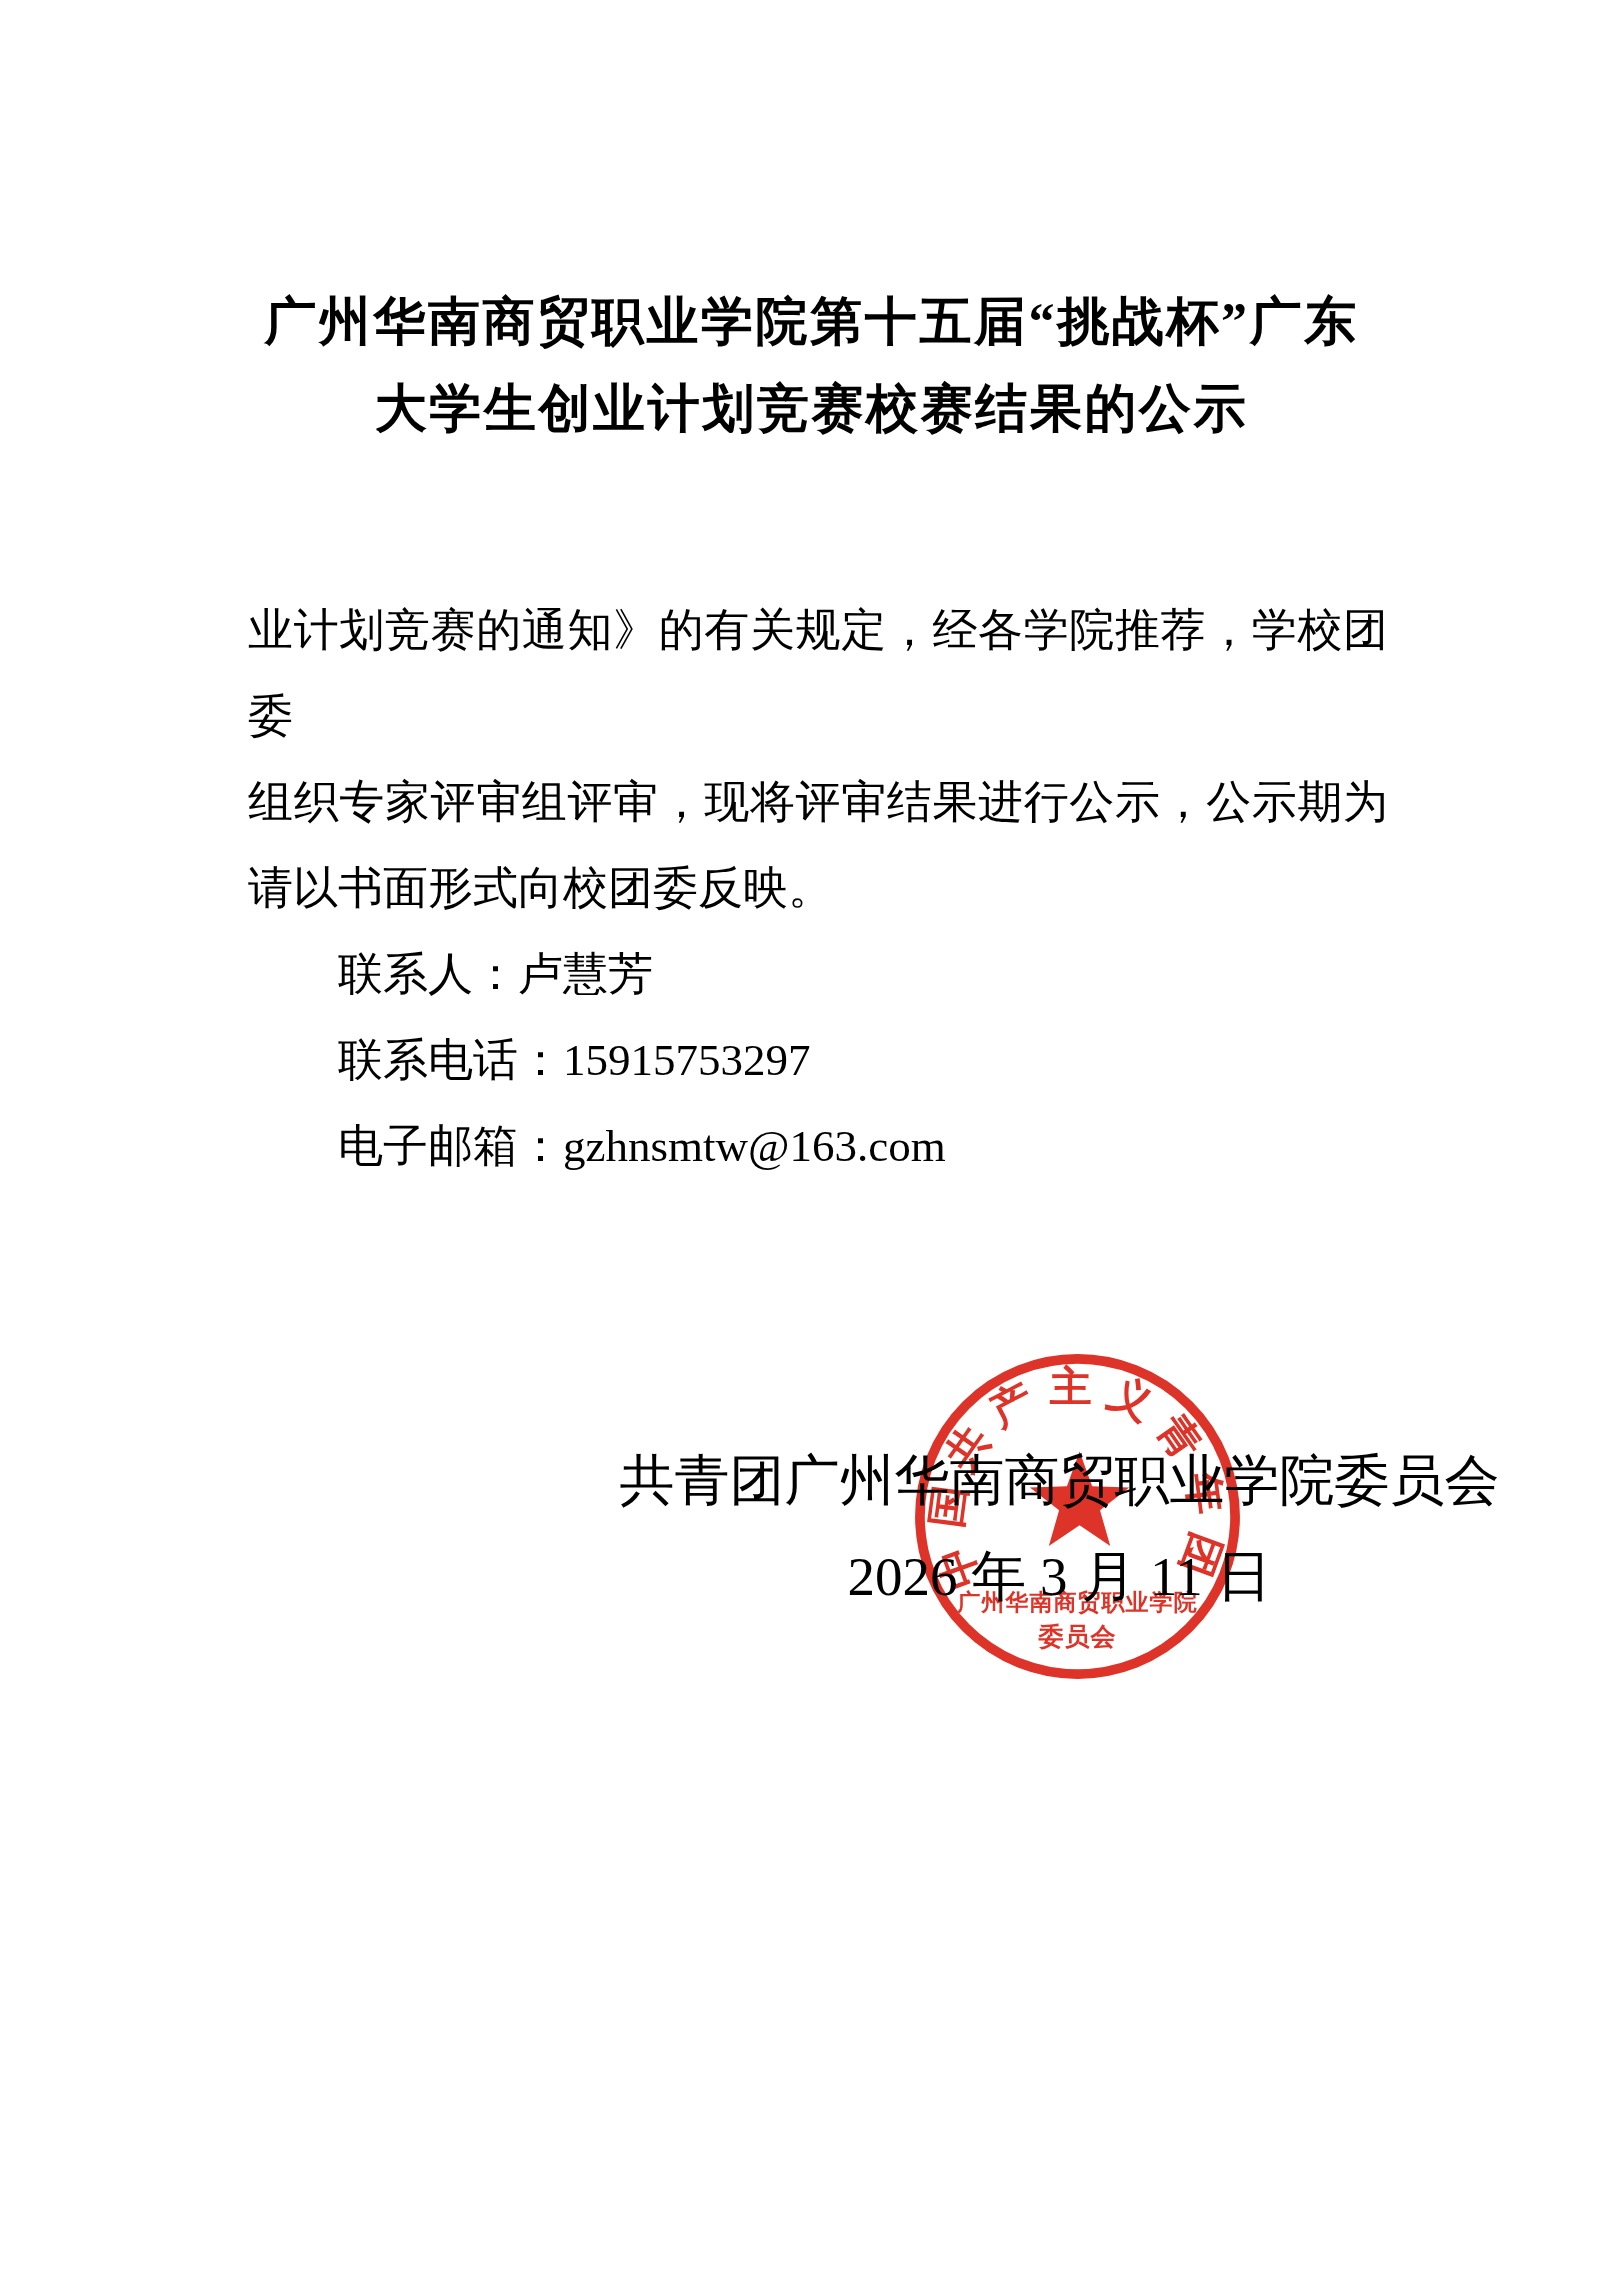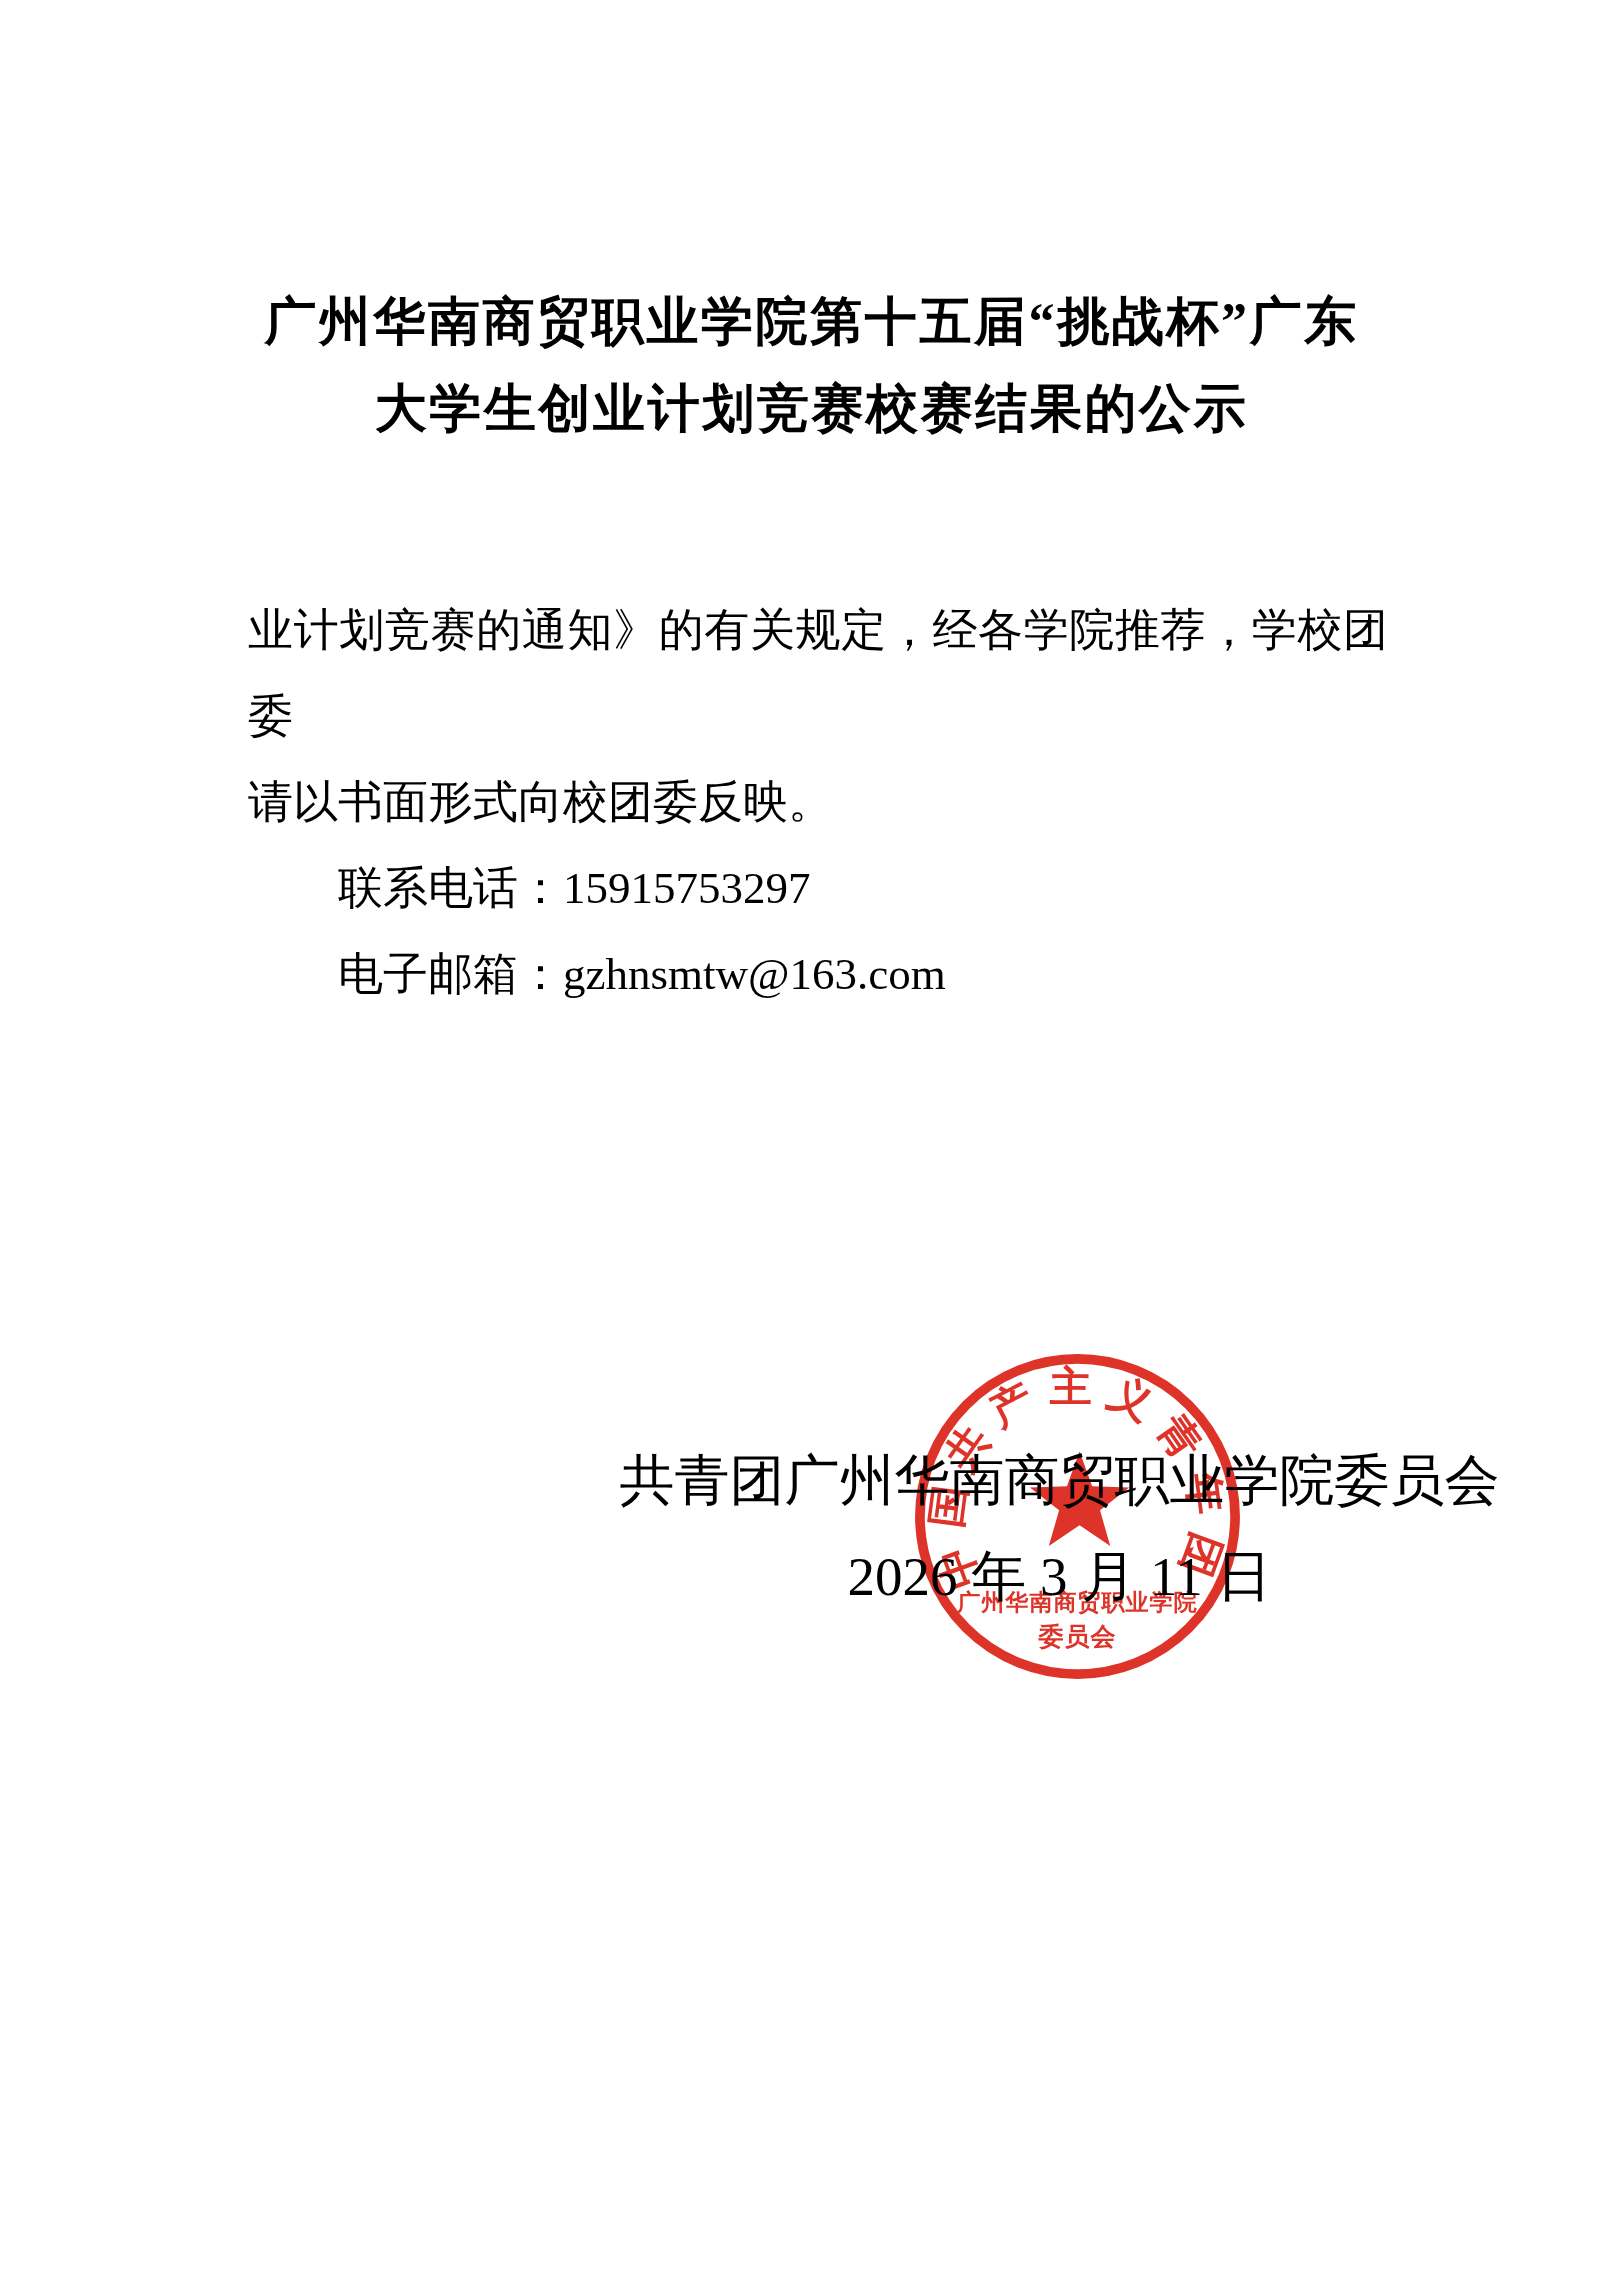--- a/index.html
+++ b/index.html
@@ -76,21 +76,23 @@
 
 <div class="page">
 
   <div class="doc-title">
     <div>广州华南商贸职业学院第十五届“挑战杯”广东</div>
     <div>大学生创业计划竞赛校赛结果的公示</div>
   </div>
 
   <div class="body-block">
     <div class="body-line justify">业计划竞赛的通知》的有关规定，经各学院推荐，学校团委</div>
+    <div class="body-line justify">组织专家评审组评审，现将评审结果进行公示，公示期为</div>
     <div class="body-line">请以书面形式向校团委反映。</div>
+    <div class="body-line indent2">联系人：卢慧芳</div>
     <div class="body-line indent2">联系电话：15915753297</div>
     <div class="body-line indent2">电子邮箱：gzhnsmtw@163.com</div>
   </div>
 
   <svg class="stamp-svg" viewBox="1763 2621 690 690" xmlns="http://www.w3.org/2000/svg" xmlns:xlink="http://www.w3.org/1999/xlink">
     <defs>
       <path id="stamp-arc-path" d="M 1899.4 3050.4 A 225 225 0 1 1 2316.6 3050.4" fill="none"></path>
     </defs>
 
     <circle cx="2108" cy="2966" r="308" fill="none" stroke-width="19" stroke="#dc2418"></circle>

